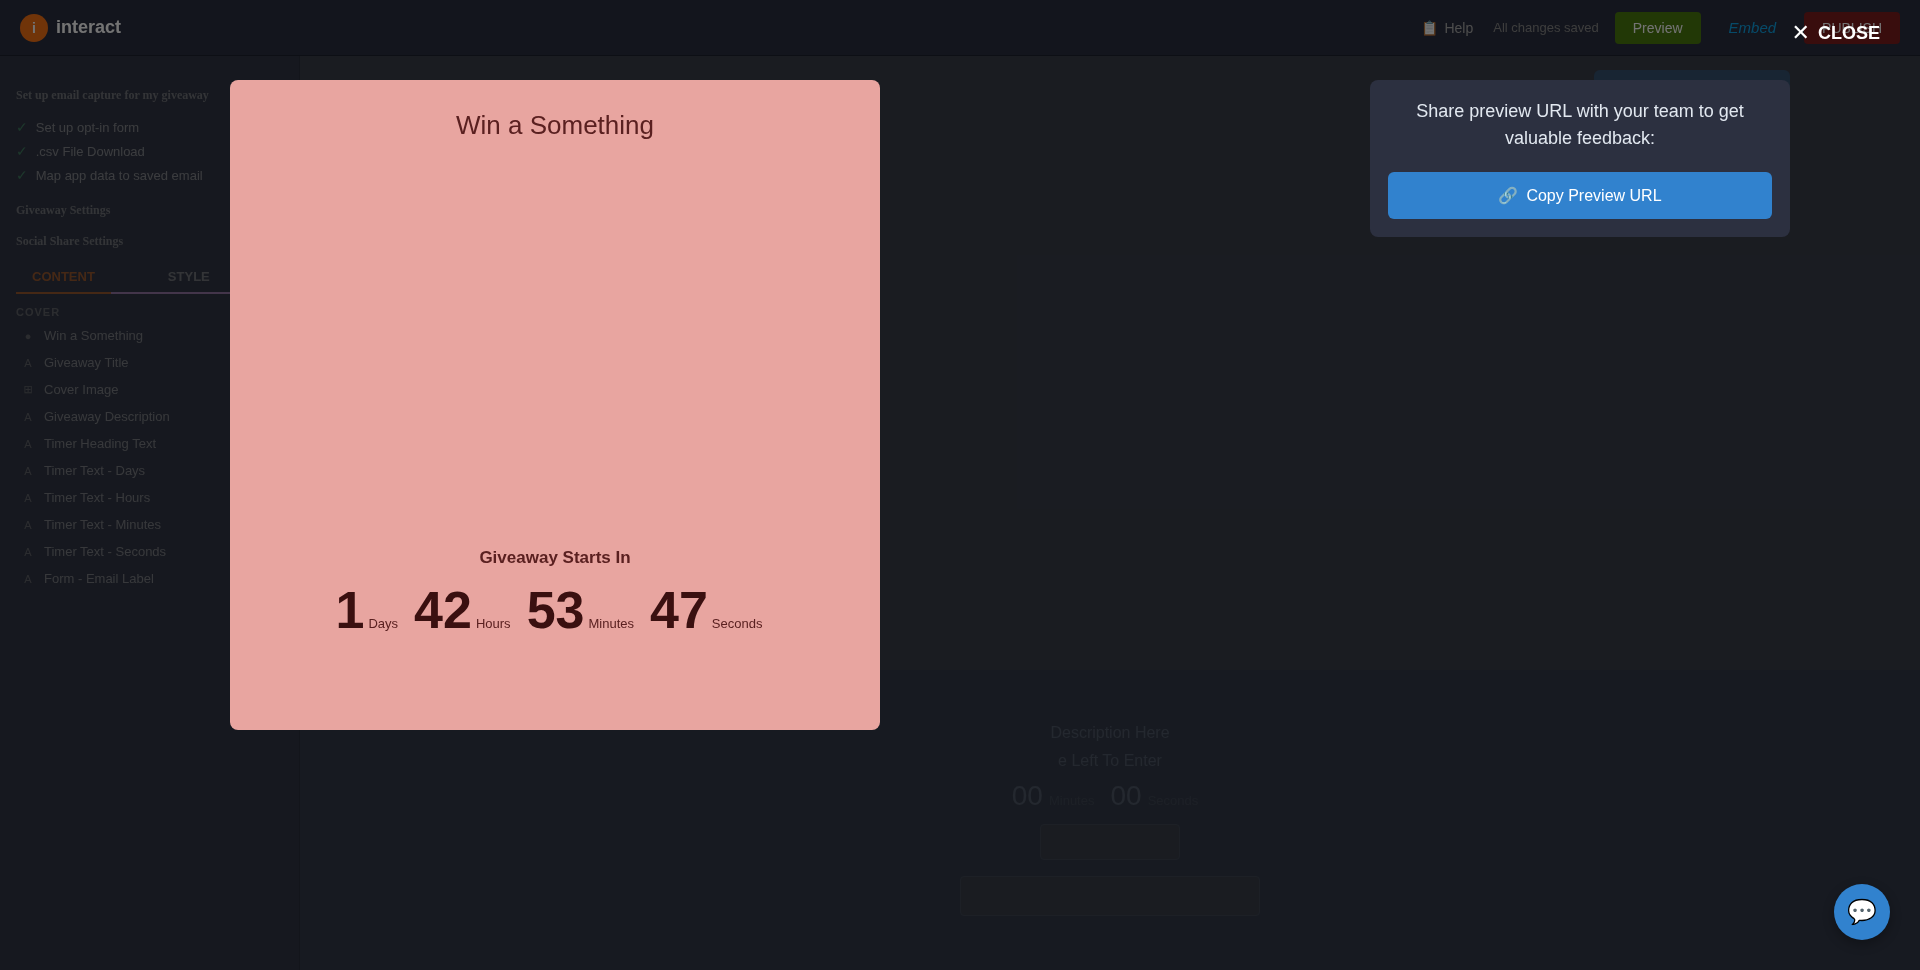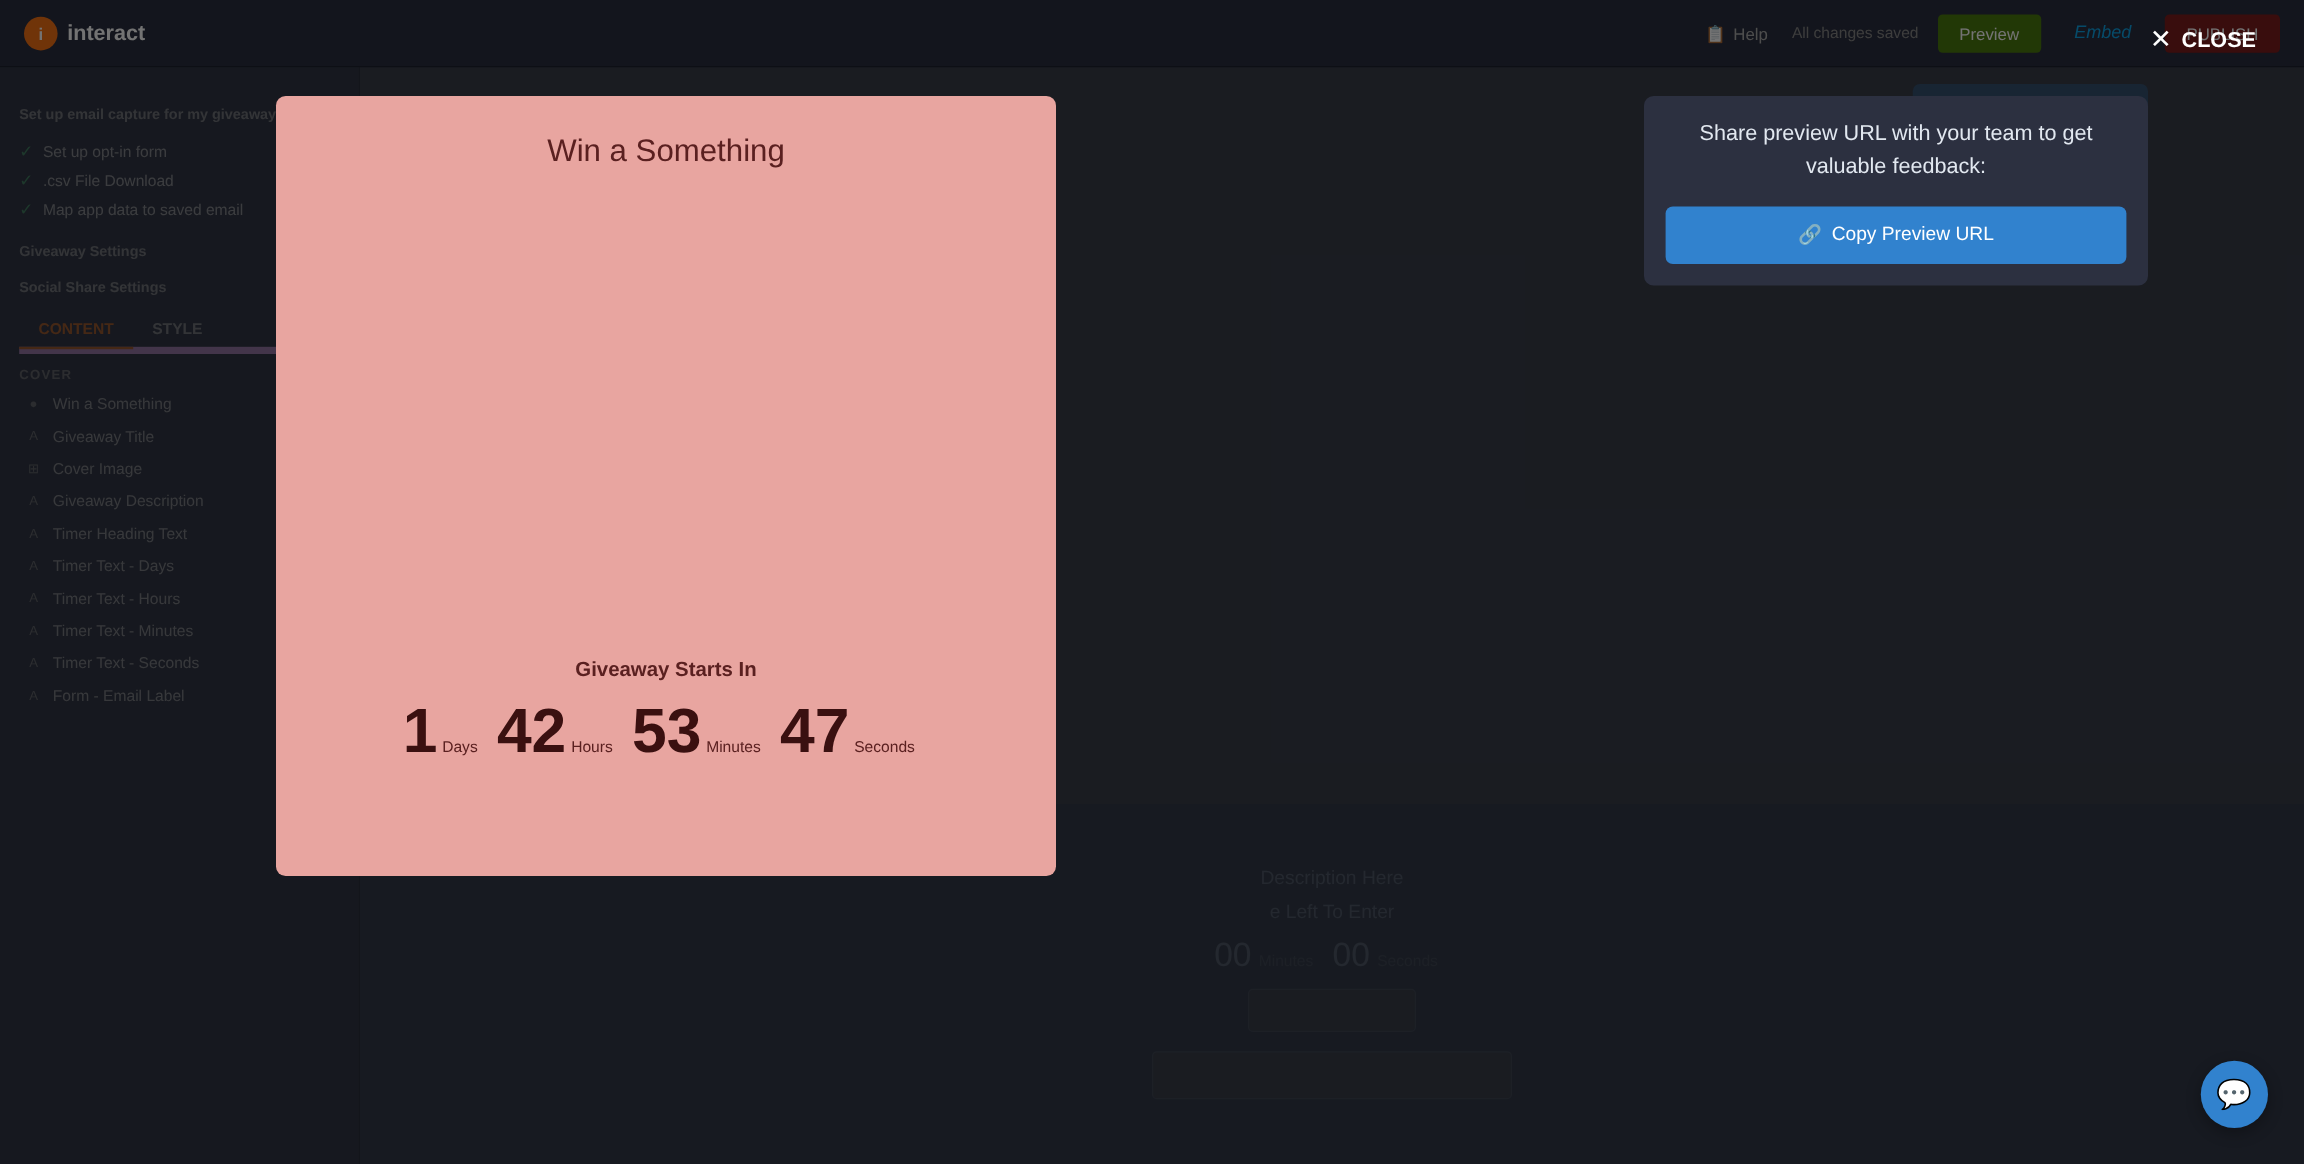--- a/index.html
+++ b/index.html
@@ -42,30 +42,30 @@
       font-size: 14px; cursor: pointer;
     }
 
     
     .left-sidebar {
       position: absolute; top: 56px; left: 0; width: 300px; height: calc(100% - 56px);
       background: #2c3040; border-right: 1px solid #1e2330; padding: 16px;
       z-index: 1; opacity: 0.5;
     }
     .sidebar-section-title {
-      color: #aaa; font-size: 12px; font-weight: 600; margin-bottom: 12px; margin-top: 16px;
+      color: #aaa; font-size: 12px; font-weight: 600; margin-bottom: 12px; margin-top: 16px; font-family: Liberation Serif, serif;
     }
     .setup-items { margin-bottom: 16px; }
     .setup-item {
       display: flex; align-items: center; gap: 8px; padding: 4px 0;
       color: #ccc; font-size: 13px;
     }
     .check-icon { color: #48bb78; font-size: 14px; }
     .content-tabs {
-      display: flex; border-bottom: 6px solid #f0abfc; margin-bottom: 12px;
+      display: flex; border-bottom: 2px solid #f0abfc; margin-bottom: 12px; gap: 41px;
     }
     .tab {
       padding: 8px 16px; font-size: 13px; font-weight: 600; cursor: pointer; color: #aaa;
     }
     .tab.active { color: #f97316; border-bottom: 2px solid #f97316; margin-bottom: -2px; }
     .sidebar-item-row {
       display: flex; align-items: center; gap: 8px; padding: 6px 4px;
       color: #bbb; font-size: 13px;
     }
     .sidebar-item-icon { color: #888; font-size: 11px; width: 16px; text-align: center; }

